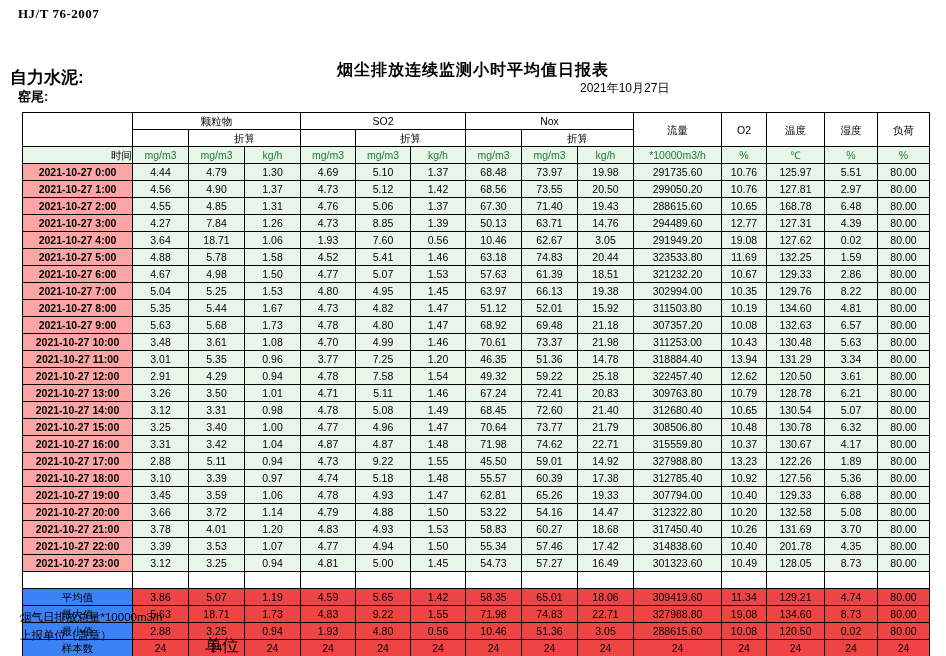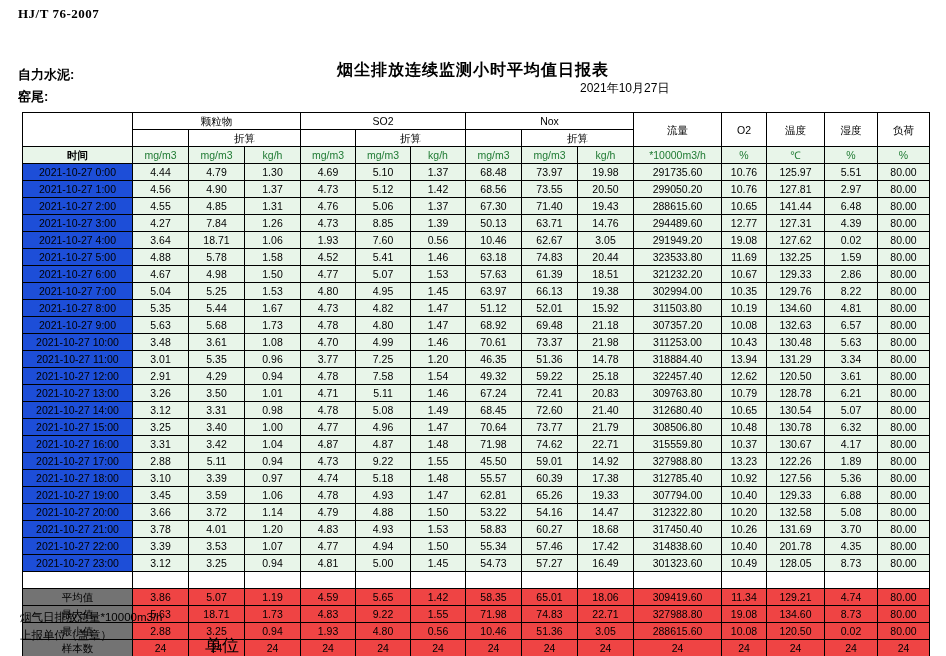--- a/index.html
+++ b/index.html
@@ -32,24 +32,24 @@
     top: 28px;
     text-align: center;
     font-family: "Liberation Serif", serif;
     font-weight: bold;
     font-size: 16px;
     letter-spacing: 1px;
     margin-top: 32px;
   }
   .company {
     position: absolute;
-    left: 18px;
+    left: 10px;
     top: 66px;
     font-weight: bold;
-    font-size: 13px;
+    font-size: 17px;
   }
   .station {
     position: absolute;
     left: 18px;
     top: 88px;
     font-weight: bold;
     font-size: 13px;
   }
   .report-date {
     position: absolute;
@@ -80,38 +80,40 @@
     line-height: 18px;
     font-size: 11px;
   }
   .unit-row td {
     background: #e8f5e9;
     color: #1f7a33;
     height: 16px;
   }
   .unit-row td.time-unit {
     color: #000000;
-    font-weight: bold;
+    font-weight: normal;
+    text-align: right;
   }
   .data-row td {
     background: #e8f5e9;
   }
   .data-row td.timecell {
-    background: #1d4ed8;
+    background: #fca5a5;
     text-align: center;
+    font-weight: bold;
   }
   .blank-row td {
     background: #ffffff;
     height: 12px;
   }
   .summary-row td {
     background: #ef4444;
   }
   .summary-row td.labelcell {
-    background: #737373;
+    background: #3b82f6;
   }
   .footer-line1 {
     position: absolute;
     left: 20px;
     top: 610px;
     font-size: 11.5px;
   }
   .footer-line2 {
     position: absolute;
     left: 20px;
@@ -232,21 +234,21 @@
         <td>4.85</td>
         <td>1.31</td>
         <td>4.76</td>
         <td>5.06</td>
         <td>1.37</td>
         <td>67.30</td>
         <td>71.40</td>
         <td>19.43</td>
         <td>288615.60</td>
         <td>10.65</td>
-        <td>141.44</td>
+        <td>168.78</td>
         <td>6.48</td>
         <td>80.00</td>
       </tr>
       <tr class="data-row">
         <td class="timecell">2021-10-27 3:00</td>
         <td>4.27</td>
         <td>7.84</td>
         <td>1.26</td>
         <td>4.73</td>
         <td>8.85</td>

